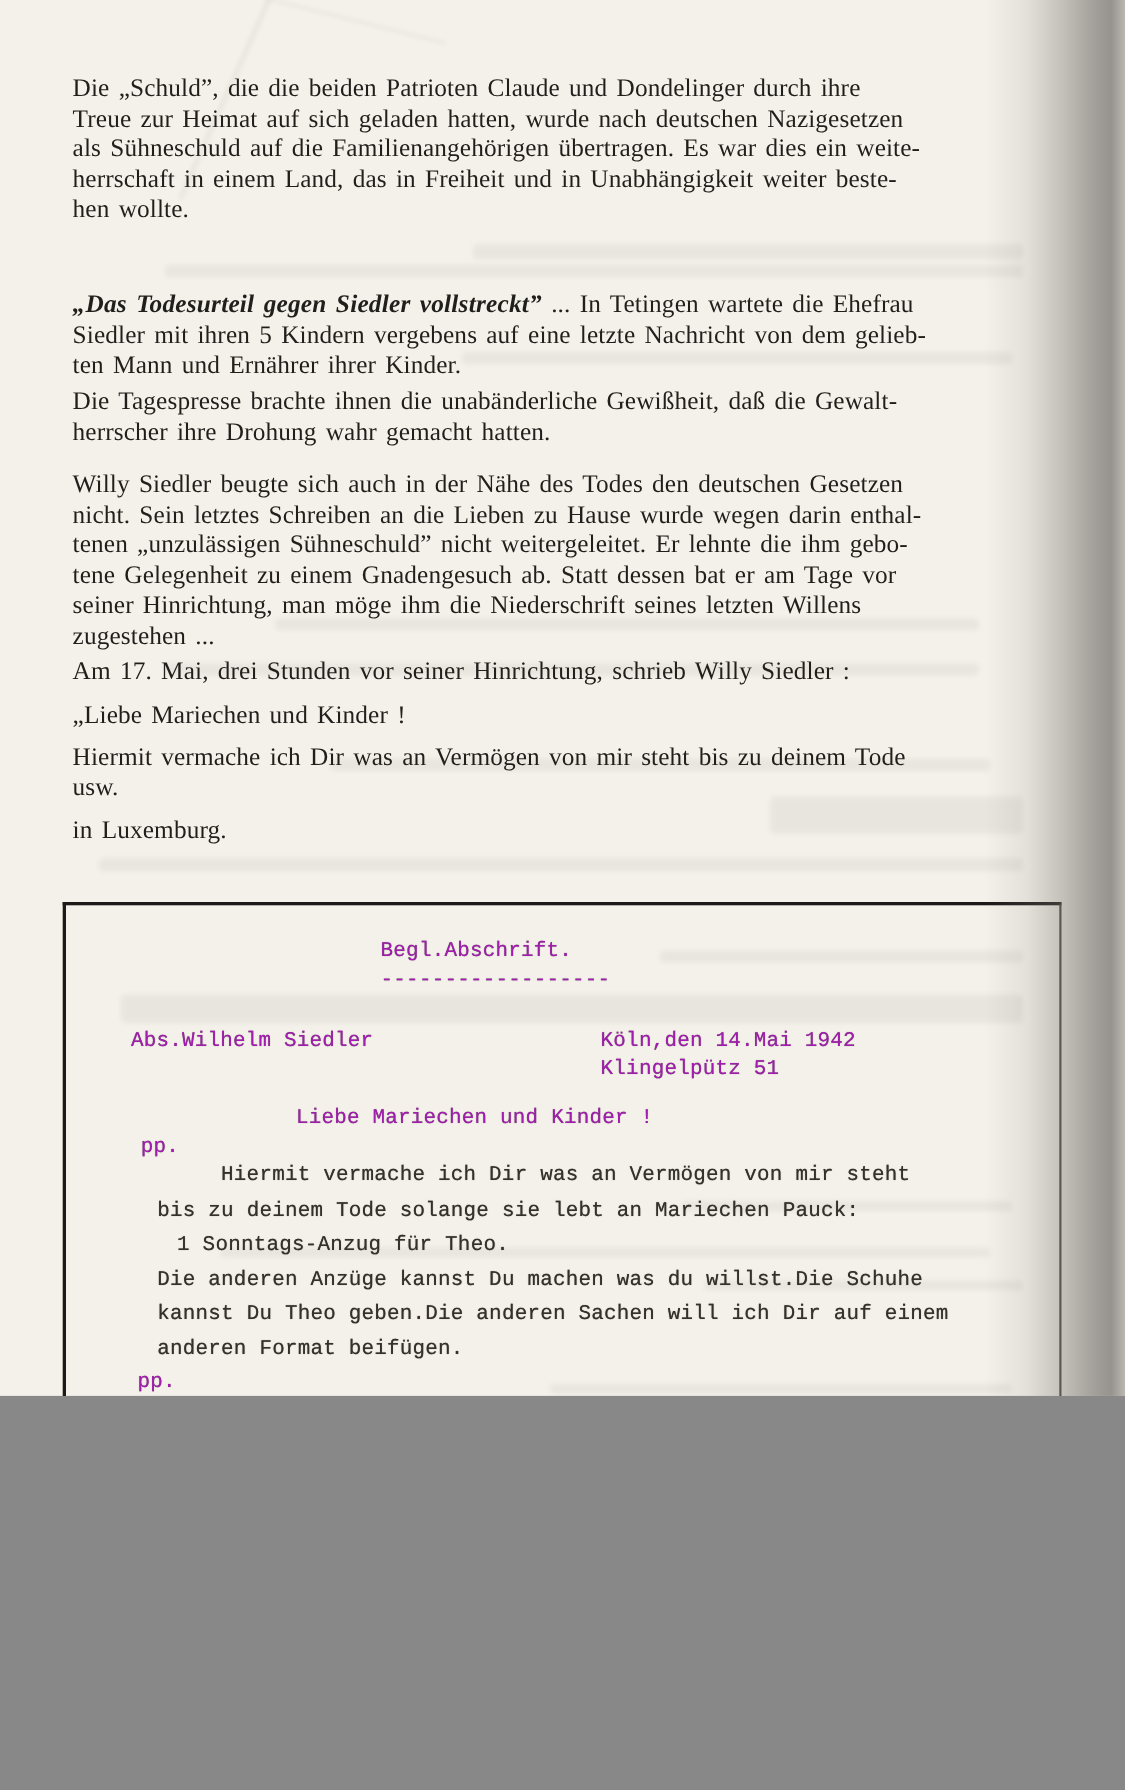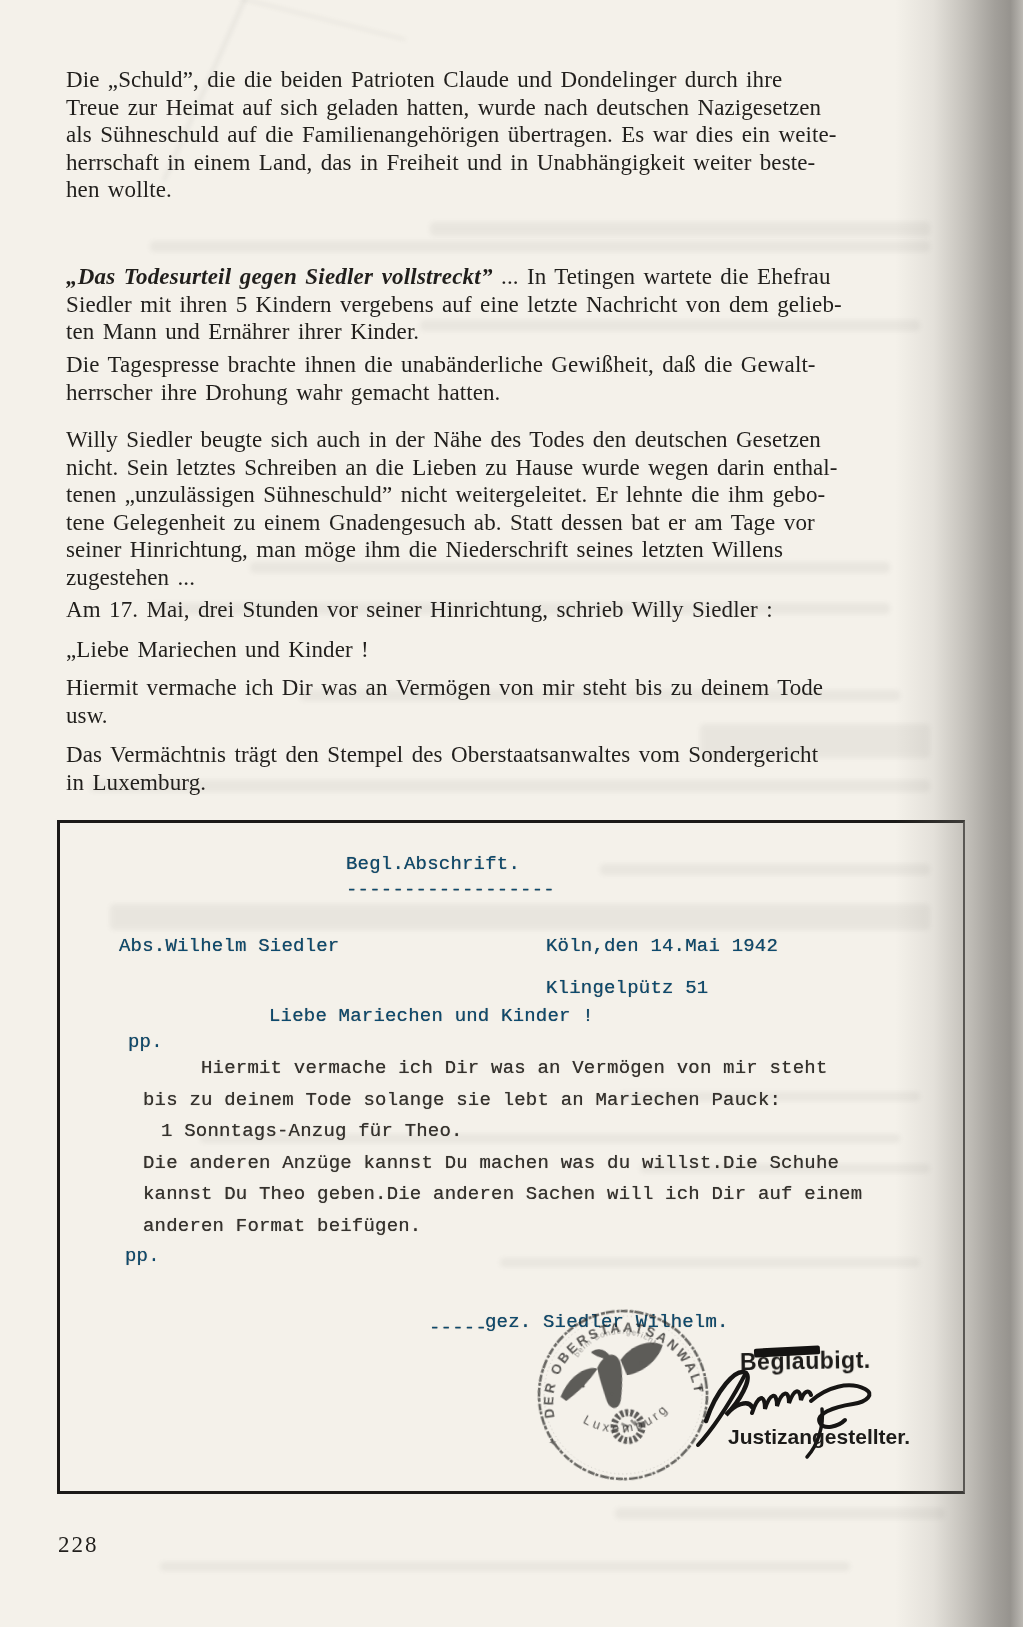--- a/index.html
+++ b/index.html
@@ -1,38 +1,38 @@
 <!DOCTYPE html>
 <html><head>
 <meta charset="utf-8">
 <style>
   html,body{margin:0;padding:0;background:#888;}
   .page{
-    position:relative;width:1023px;height:1627px;overflow:hidden;
+    position:relative;width:1023px;height:1269px;overflow:hidden;
     background:#f4f1ea;
     font-family:"Liberation Serif","DejaVu Serif",serif;color:#211f1c;
   }
   
   .crease1{position:absolute;left:205px;top:-20px;width:3px;height:210px;background:rgba(90,85,75,.10);transform:rotate(24deg);filter:blur(2px);}
   .crease2{position:absolute;left:238px;top:18px;width:170px;height:2px;background:rgba(90,85,75,.09);transform:rotate(14deg);filter:blur(2px);}
   
   .smudge{position:absolute;background:#55524a;opacity:.065;filter:blur(2.5px);border-radius:4px;}
   
   .bodytext{position:absolute;left:66px;top:0;width:910px;z-index:2;}
   .paragraph{position:absolute;left:0;width:100%;}
   .bline{font-size:23px;line-height:27.5px;white-space:nowrap;word-spacing:2.5px;letter-spacing:.1px;}
   .bline b{font-weight:bold;letter-spacing:.2px;font-style:italic;}
   
   .letterbox{
     position:absolute;left:57px;top:820px;width:903px;height:668px;z-index:3;
     border:3px solid #1b1a18;border-right:2px solid #4a4845;
   }
   .t{
     position:absolute;font-family:"Liberation Mono","DejaVu Sans Mono",monospace;
-    font-size:19px;color:#0c4a6e;white-space:pre;letter-spacing:.2px;
+    font-size:19px;color:#a21caf;white-space:pre;letter-spacing:.2px;
     text-shadow:0 0 .7px rgba(45,42,38,.75);
   }
   #letter-body{position:absolute;left:83px;top:234px;}
   #letter-body .tline{
     font-family:"Liberation Mono","DejaVu Sans Mono",monospace;font-size:19px;color:#34312c;
     white-space:pre;height:31.5px;letter-spacing:.2px;text-shadow:0 0 .7px rgba(45,42,38,.75);
   }
   .stamp{position:absolute;left:468px;top:477px;transform:rotate(-9deg);opacity:.9;filter:blur(.4px);}
   .cert-label{
     position:absolute;left:680px;top:525px;font-family:"Liberation Sans","DejaVu Sans",sans-serif;
@@ -113,31 +113,30 @@
         <div class="bline">Am 17. Mai, drei Stunden vor seiner Hinrichtung, schrieb Willy Siedler :</div>
       </div>
       <div class="paragraph" style="top: 636px;">
         <div class="bline">„Liebe Mariechen und Kinder !</div>
       </div>
       <div class="paragraph" style="top: 674px;">
         <div class="bline">Hiermit vermache ich Dir was an Vermögen von mir steht bis zu deinem Tode</div>
         <div class="bline">usw.</div>
       </div>
       <div class="paragraph" style="top: 741px;">
-        <div class="bline">Das Vermächtnis trägt den Stempel des Oberstaatsanwaltes vom Sondergericht</div>
         <div class="bline">in Luxemburg.</div>
       </div>
     </main>
 
   <section class="letterbox">
     <div class="t" style="left:286px;top:30px">Begl.Abschrift.</div>
     <div class="t" style="left:286px;top:56px">------------------</div>
     <div class="t" style="left:59px;top:112px">Abs.Wilhelm Siedler</div>
     <div class="t" style="left:486px;top:112px">Köln,den 14.Mai 1942</div>
-    <div class="t" style="left:486px;top:154px">Klingelpütz 51</div>
+    <div class="t" style="left:486px;top:137px">Klingelpütz 51</div>
     <div class="t" style="left:209px;top:182px">Liebe Mariechen und Kinder !</div>
     <div class="t" style="left:68px;top:208px">pp.</div>
 
     <div id="letter-body">
         <div class="tline" style="margin-left: 58px;">Hiermit vermache ich Dir was an Vermögen von mir steht</div>
         <div class="tline" style="margin-left: 0px;">bis zu deinem Tode solange sie lebt an Mariechen Pauck:</div>
         <div class="tline" style="margin-left: 18px;">1 Sonntags-Anzug für Theo.</div>
         <div class="tline" style="margin-left: 0px;">Die anderen Anzüge kannst Du machen was du willst.Die Schuhe</div>
         <div class="tline" style="margin-left: 0px;">kannst Du Theo geben.Die anderen Sachen will ich Dir auf einem</div>
         <div class="tline" style="margin-left: 0px;">anderen Format beifügen.</div>

